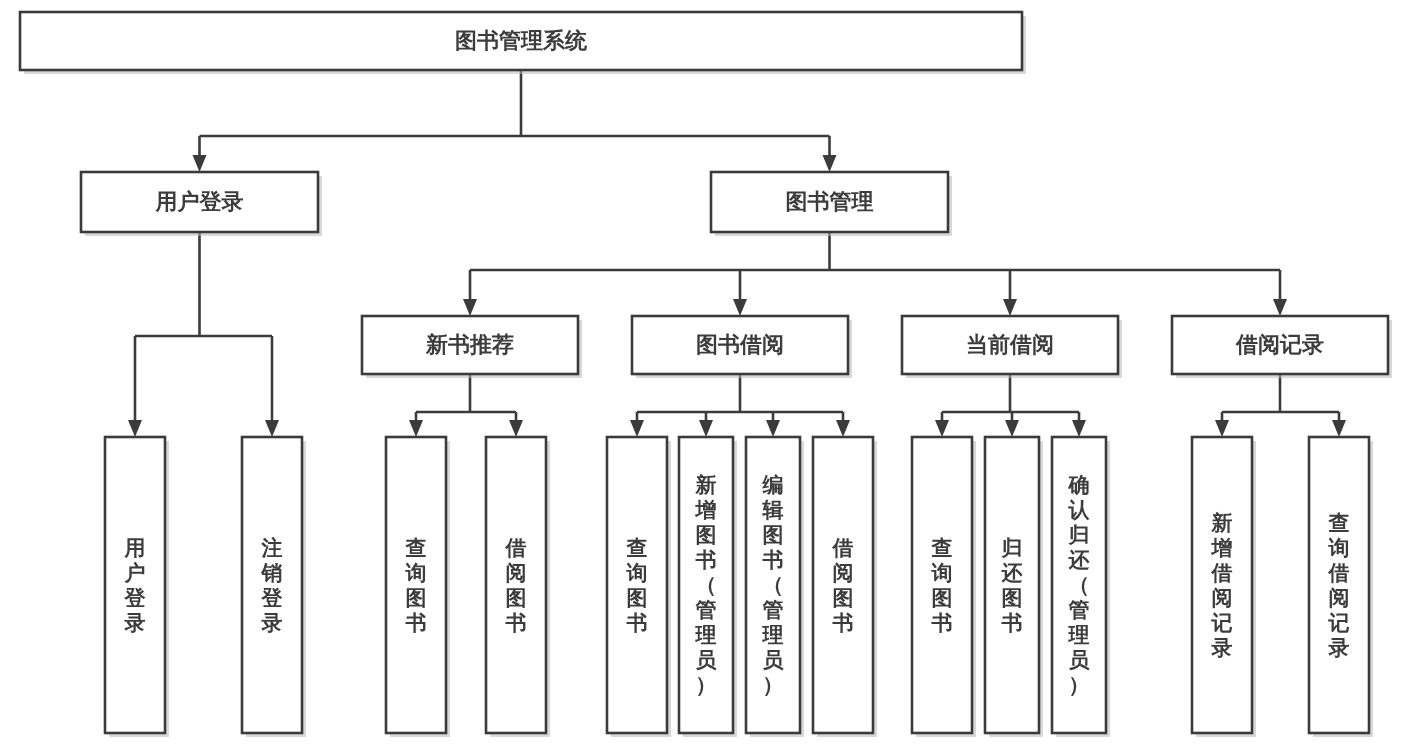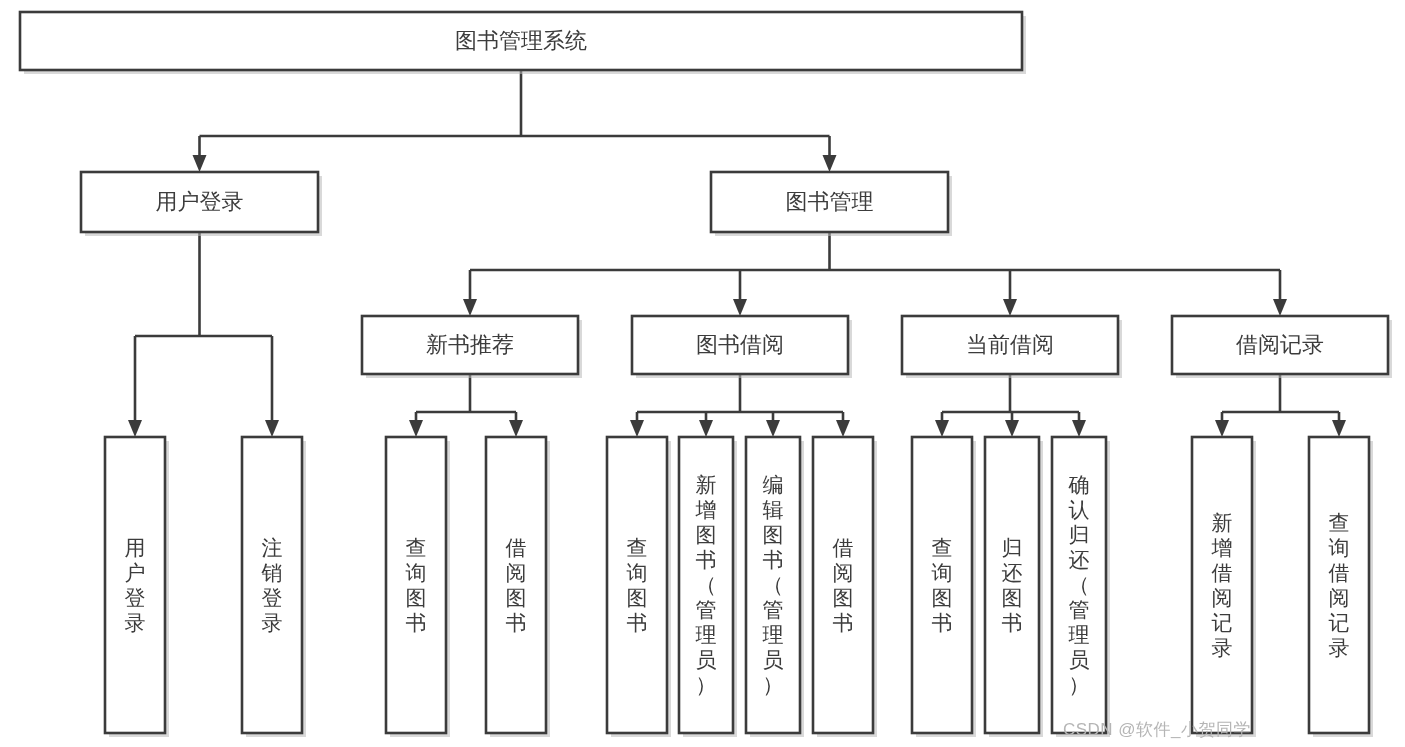--- a/index.html
+++ b/index.html
@@ -13,20 +13,21 @@
     font-family: "Liberation Sans", "DejaVu Sans", sans-serif;
     overflow: hidden;
     position: relative;
   }
   #diagram-root {
     position: absolute;
     left: 0;
     top: 0;
     width: 1259px;
     height: 747px;
+    font-weight: bold;
   }
   svg.flow {
     display: block;
     width: 1405px;
     height: 747px;
   }
   .node-rect {
     fill: #ffffff;
     stroke: #3b3b3b;
     stroke-width: 2.6;
@@ -282,14 +283,13 @@
           <rect x="1309" y="437" width="60" height="296" class="node-rect"></rect>
           <text x="1339" y="529.5" class="node-label-v">查</text>
           <text x="1339" y="554.5" class="node-label-v">询</text>
           <text x="1339" y="579.5" class="node-label-v">借</text>
           <text x="1339" y="604.5" class="node-label-v">阅</text>
           <text x="1339" y="629.5" class="node-label-v">记</text>
           <text x="1339" y="654.5" class="node-label-v">录</text>
         </g>
       </g>
   </svg>
-  <div class="watermark">CSDN @软件_小贺同学</div>
 </div>
 
 </body></html>

